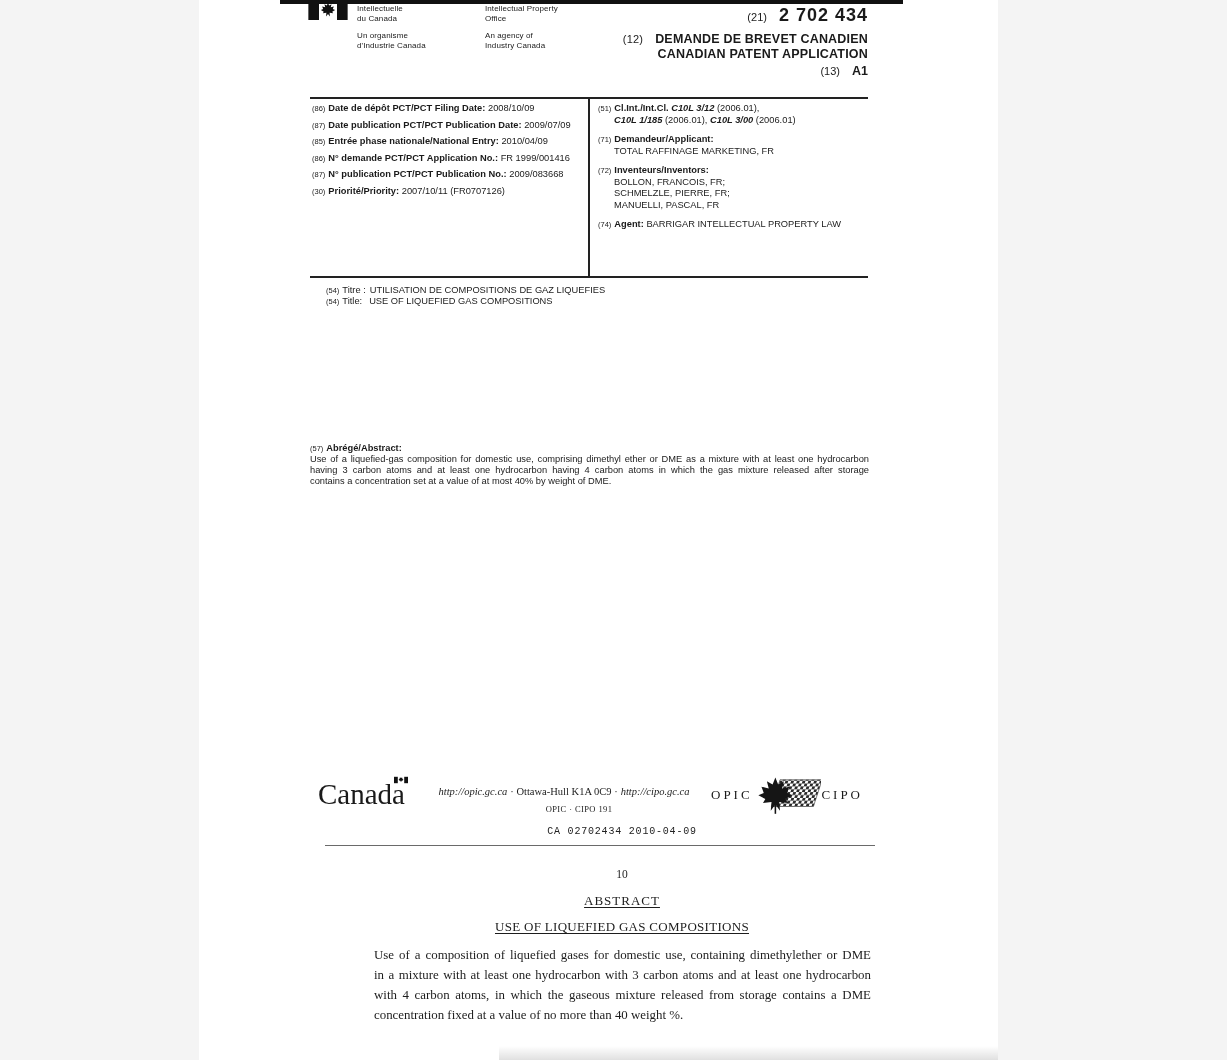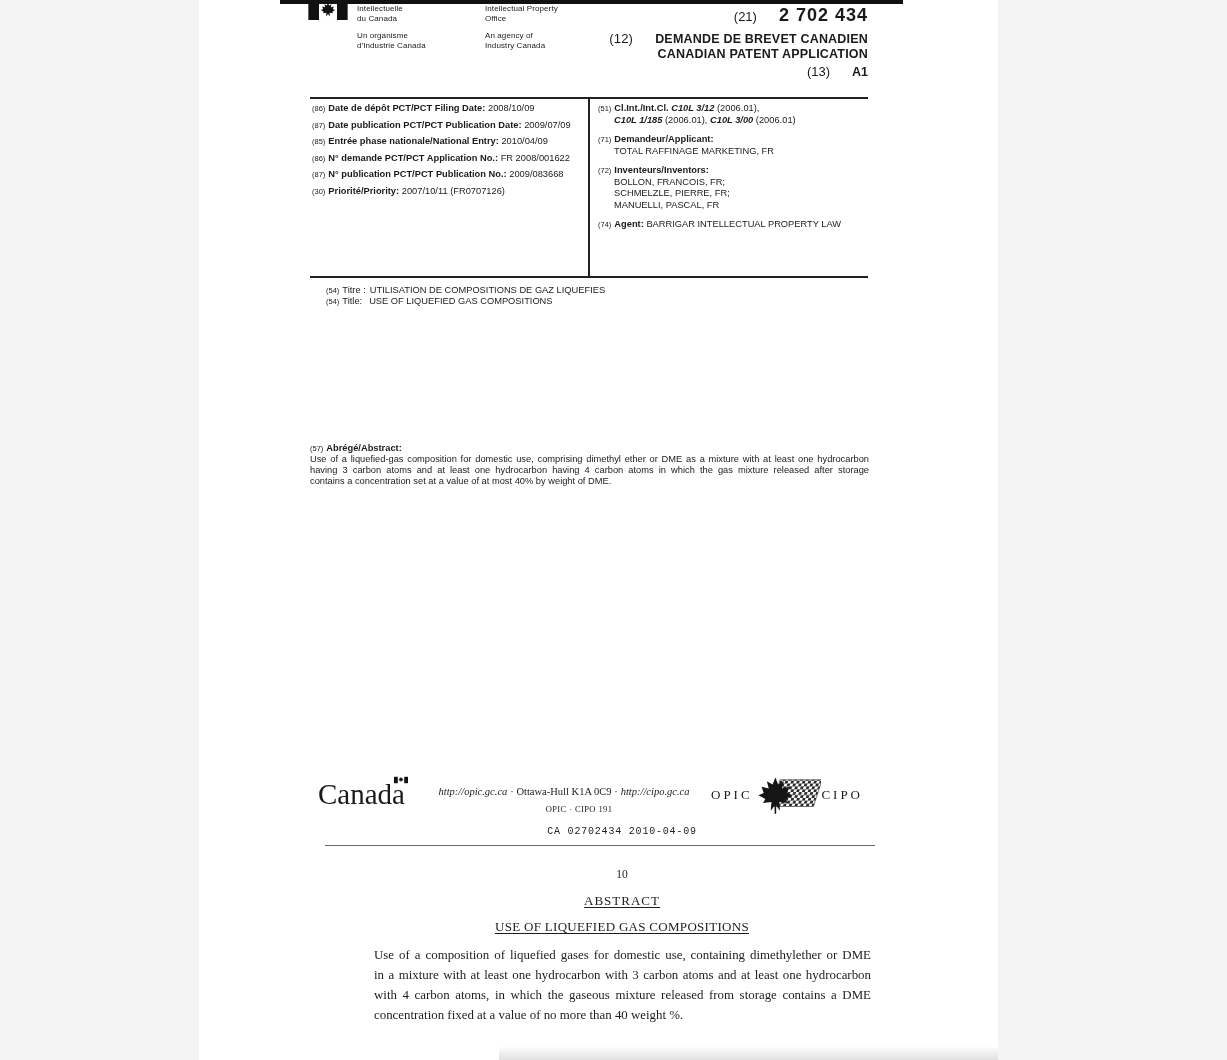--- a/index.html
+++ b/index.html
@@ -11,21 +11,21 @@
   .top-bar { position:absolute; left:81px; top:0; width:623px; height:4px; background:#111; }
 
   
   .flag-top { position:absolute; left:109px; top:2px; width:40px; height:18px; }
   .org-col { position:absolute; top:4px; font-size:8px; line-height:10px; letter-spacing:.1px; }
   .org-col .blk { margin-bottom:7px; }
   .org-col-fr { left:158px; }
   .org-col-en { left:286px; }
 
   .header-right { position:absolute; right:130px; top:5px; text-align:right; }
-  .prefix { font-size:13px; font-weight:normal; margin-right:22px; }
+  .prefix { font-size:11px; font-weight:normal; margin-right:12px; }
   .pub-number { font-size:18px; font-weight:bold; letter-spacing:1px; }
   .doc-type { font-size:12.5px; font-weight:bold; line-height:14.5px; letter-spacing:.2px; }
   .kind { font-size:12.5px; font-weight:bold; margin-top:3px; }
   .pub-line { margin-bottom:6px; }
 
   
   .hline { position:absolute; background:#222; height:1.5px; }
   .line-top { left:111px; top:97px; width:558px; }
   .line-bottom { left:111px; top:276px; width:558px; }
   .vline { position:absolute; left:389px; top:97px; width:1.5px; height:181px; background:#222; }
@@ -134,21 +134,21 @@
     <div class="b-row">
       <span class="b-num">(86)</span><span class="b-label">Date de dépôt PCT/PCT Filing Date:</span> <span>2008/10/09</span>
     </div>
     <div class="b-row">
       <span class="b-num">(87)</span><span class="b-label">Date publication PCT/PCT Publication Date:</span> <span>2009/07/09</span>
     </div>
     <div class="b-row">
       <span class="b-num">(85)</span><span class="b-label">Entrée phase nationale/National Entry:</span> <span>2010/04/09</span>
     </div>
     <div class="b-row">
-      <span class="b-num">(86)</span><span class="b-label">N° demande PCT/PCT Application No.:</span> <span>FR 2008/001622</span>
+      <span class="b-num">(86)</span><span class="b-label">N° demande PCT/PCT Application No.:</span> <span>FR 1999/001416</span>
     </div>
     <div class="b-row">
       <span class="b-num">(87)</span><span class="b-label">N° publication PCT/PCT Publication No.:</span> <span>2009/083668</span>
     </div>
     <div class="b-row">
       <span class="b-num">(30)</span><span class="b-label">Priorité/Priority:</span> <span>2007/10/11 (FR0707126)</span>
     </div>
   </div>
 
   <div class="biblio-right">

